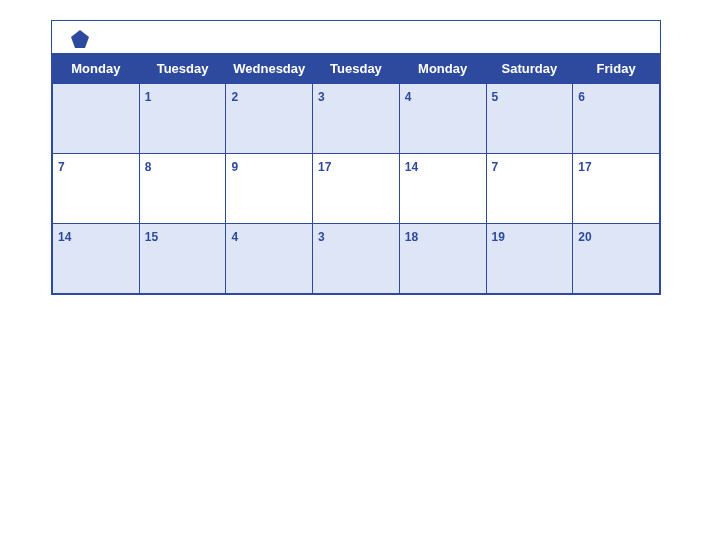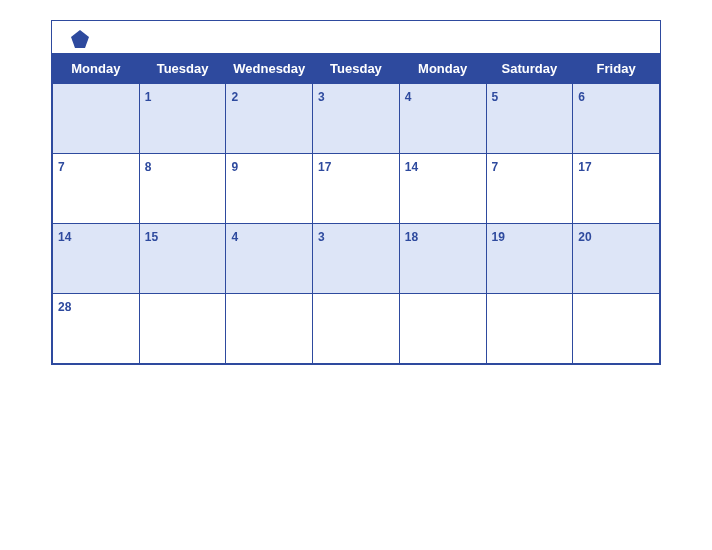--- a/index.html
+++ b/index.html
@@ -155,24 +155,15 @@
         </tr>
         <tr>
           <td><span class="day-number">14</span></td>
           <td><span class="day-number">15</span></td>
           <td><span class="day-number">4</span></td>
           <td><span class="day-number">3</span></td>
           <td><span class="day-number">18</span></td>
           <td><span class="day-number">19</span></td>
           <td><span class="day-number">20</span></td>
         </tr>
-        <tr>
-          <td><span class="day-number">28</span></td>
-          <td></td>
-          <td></td>
-          <td></td>
-          <td></td>
-          <td></td>
-          <td></td>
-        </tr>
       </tbody>
   </table>
 </div>
 
 </body></html>

